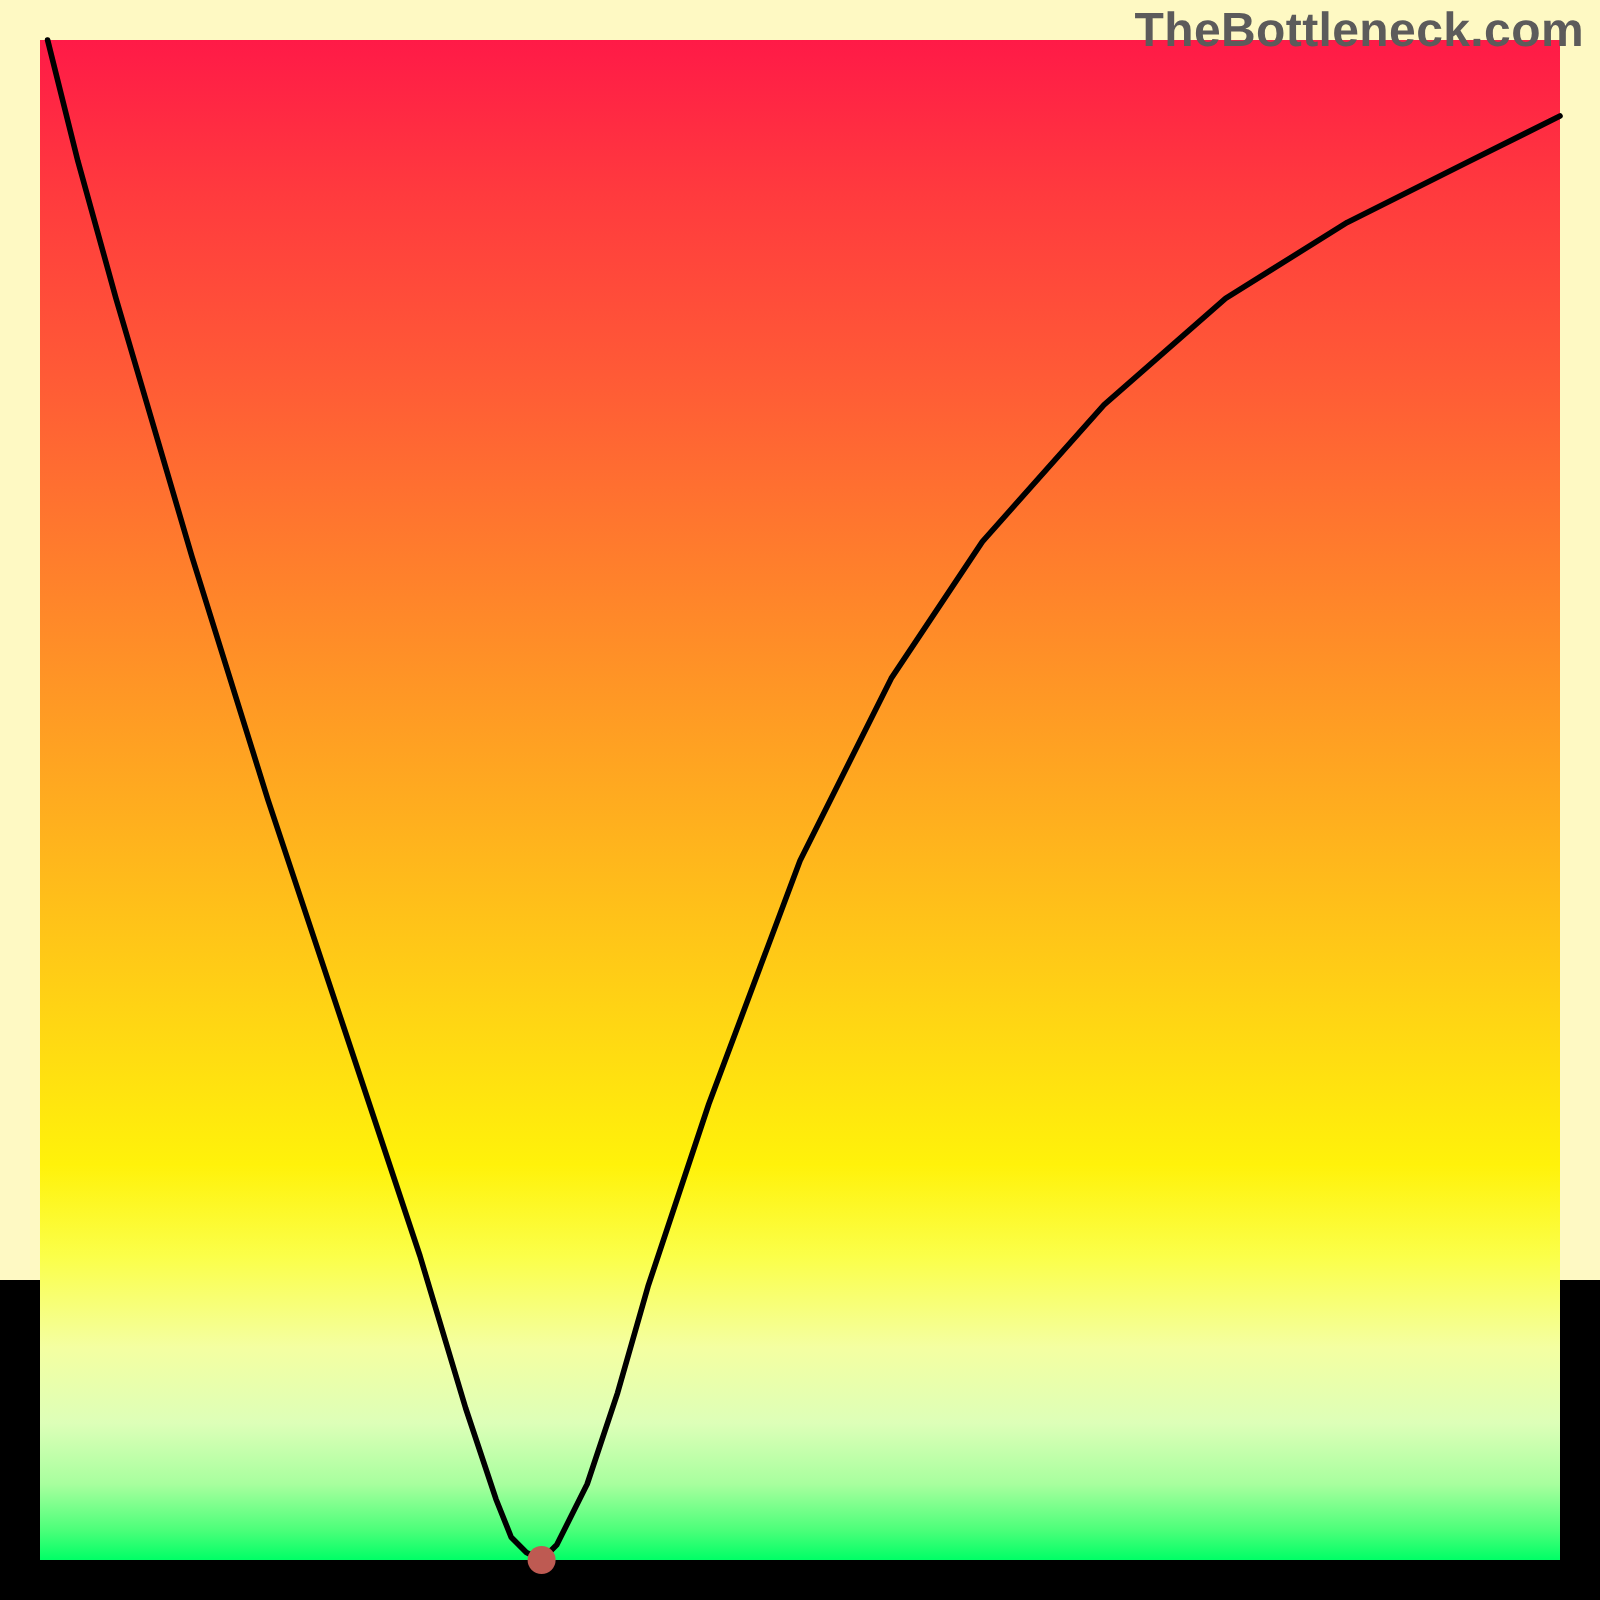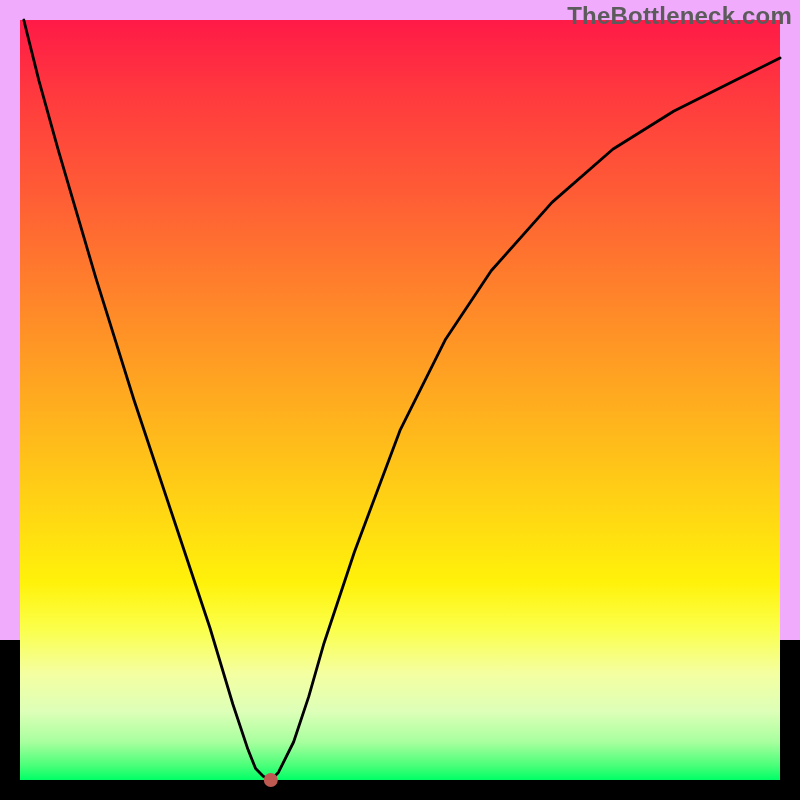--- a/index.html
+++ b/index.html
@@ -8,21 +8,21 @@
     width: 800px;
     height: 800px;
     background: #000;
     font-family: Arial, Helvetica, sans-serif;
     overflow: hidden;
   }
   .frame {
     position: relative;
     width: 800px;
     height: 640px;
-    background: #f0abfc;
+    background: #fef9c3;
   }
   .watermark {
     position: absolute;
     top: 2px;
     right: 8px;
     color: #5c5b5b;
     font-size: 24px;
     font-weight: 600;
     letter-spacing: 0.2px;
     z-index: 20;

